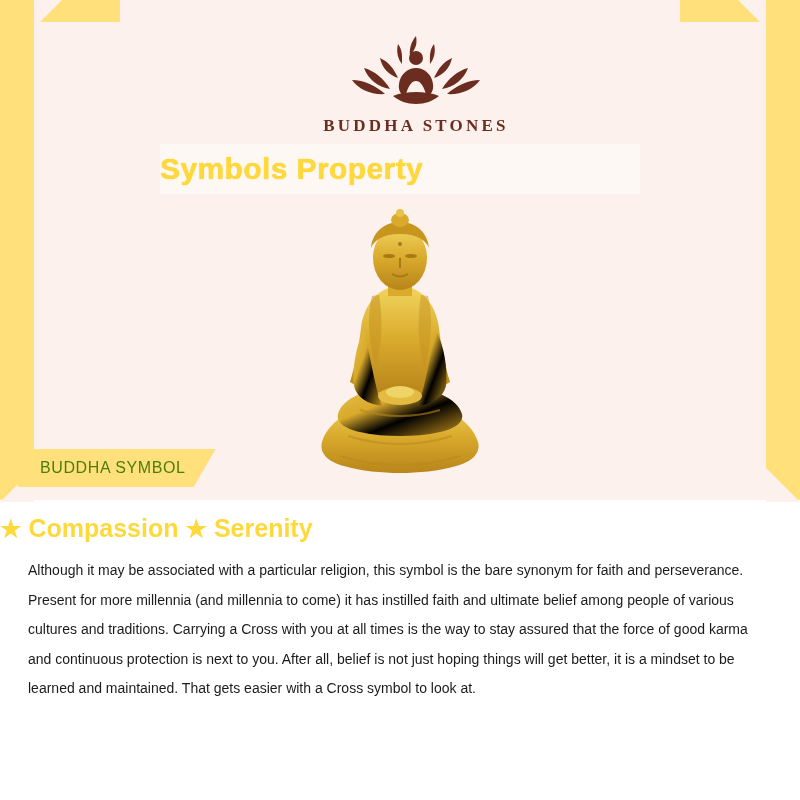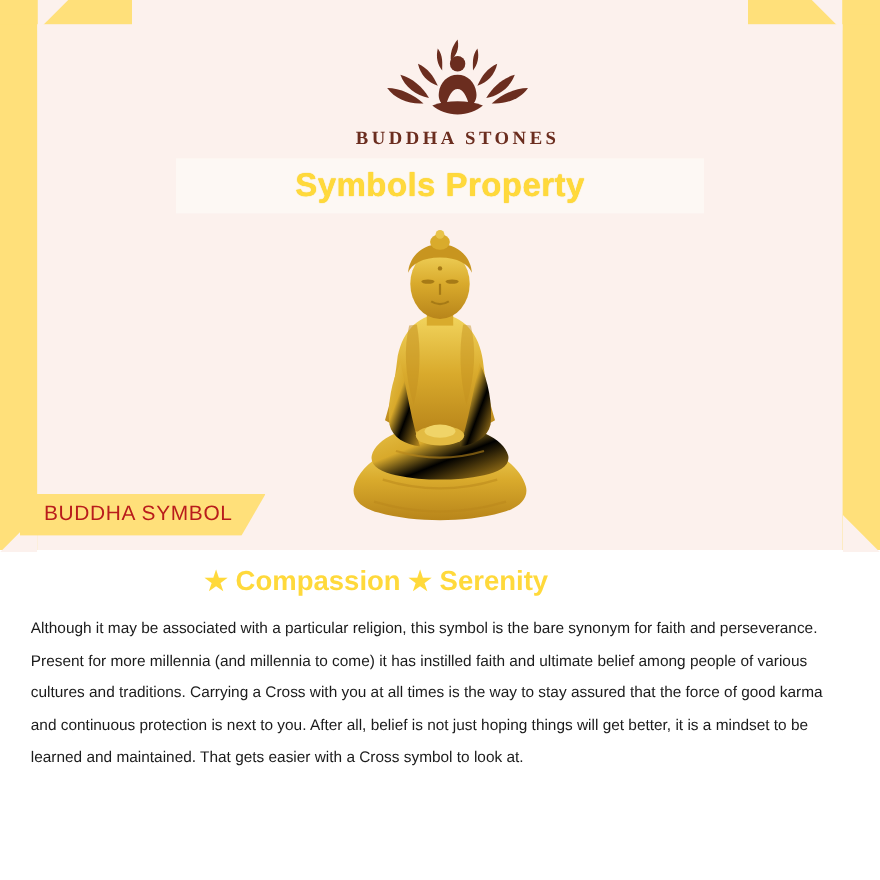--- a/index.html
+++ b/index.html
@@ -114,21 +114,21 @@
   }
 
   
   .title-banner {
     position: absolute;
     left: 160px; top: 144px;
     width: 480px; height: 50px;
     background: #fdf8f4;
     display: flex;
     align-items: center;
-    justify-content: center;
+    justify-content: flex-start;
   }
   .title-text {
     font-size: 30px;
     font-weight: bold;
     color: #ffd93b;
     letter-spacing: 0.4px;
     text-shadow: 0 0 1px #f3c300;
   }
 
   
@@ -143,31 +143,30 @@
     position: absolute;
     left: 18px; top: 449px;
     height: 38px;
     background: #ffe07a;
     padding: 0 30px 0 22px;
     display: flex;
     align-items: center;
     clip-path: polygon(0 0, 100% 0, calc(100% - 22px) 100%, 0 100%);
   }
   .ribbon-text {
-    font-size: 19px;
-    color: #b91c1c;
+    font-size: 16px;
+    color: #4d7c0f;
     letter-spacing: 0.6px;
   }
 
   
   .subtitle {
     position: absolute;
     left: 0; top: 514px;
     width: 684px;
-    text-align: center;
     font-size: 25px;
     font-weight: bold;
     color: #ffd93b;
   }
   .subtitle .star { color: #ffd93b; font-size: 24px; }
 
   
   .body-copy {
     position: absolute;
     left: 28px; top: 556px;

